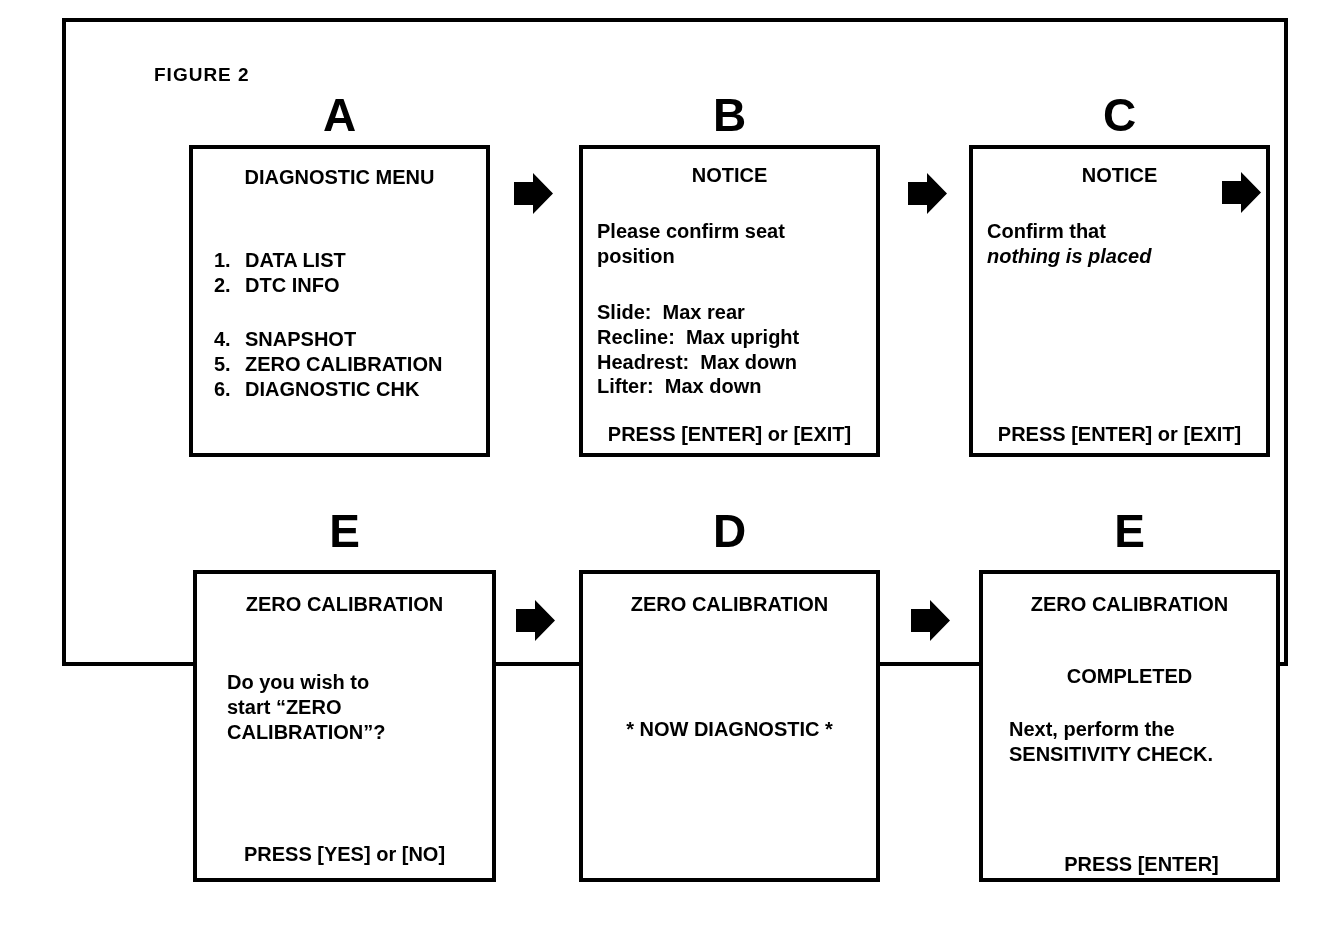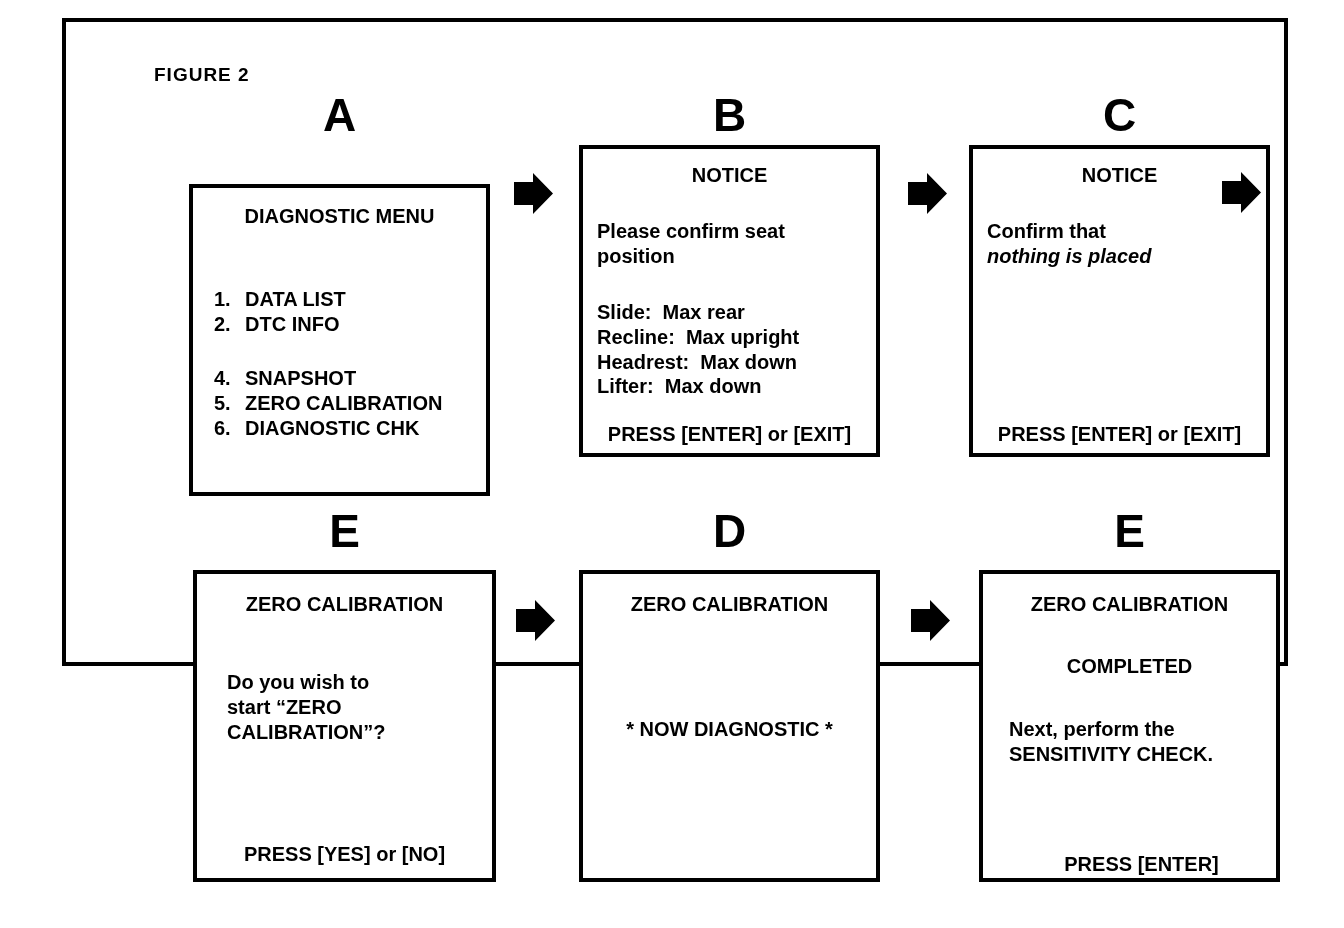--- a/index.html
+++ b/index.html
@@ -70,21 +70,21 @@
 
 <div class="canvas">
   <div class="outer-border">
 
     <div class="figure-title">FIGURE 2</div>
 
     <div class="big-label" style="left:123px; top:70px; width:301px;">A</div>
     <div class="big-label" style="left:513px; top:70px; width:301px;">B</div>
     <div class="big-label" style="left:903px; top:70px; width:301px;">C</div>
 
-    <section class="screen" style="left:123px; top:123px; width:301px; height:312px;margin-top:39px;">
+    <section class="screen" style="left:123px; top:123px; width:301px; height:312px;">
       <div class="ln ctr" style="top:16px;">DIAGNOSTIC MENU</div>
       <div class="menu-row" style="top:99px;">
         <span class="num">1.</span><span>DATA LIST</span>
       </div>
       <div class="menu-row" style="top:124px;">
         <span class="num">2.</span><span>DTC INFO</span>
       </div>
       <div class="menu-row" style="top:178px;">
         <span class="num">4.</span><span>SNAPSHOT</span>
       </div>
@@ -156,20 +156,20 @@
     </section>
 
     <div class="arrow" style="left:845px; top:577px;">
       <svg width="40" height="43" viewBox="0 0 40 43">
           <polygon points="0,10 19,10 19,1 39,21.5 19,42 19,33 0,33" fill="#000000"></polygon>
         </svg>
     </div>
 
     <section class="screen" style="left:913px; top:548px; width:301px; height:312px;">
       <div class="ln ctr" style="top:18px;">ZERO CALIBRATION</div>
-      <div class="ln ctr" style="top:80px;text-align:center;">COMPLETED</div>
+      <div class="ln ctr" style="top:90px;text-align:center;">COMPLETED</div>
       <div class="ln" style="left:26px; top:143px;">Next, perform the</div>
       <div class="ln" style="left:26px; top:168px;">SENSITIVITY CHECK.</div>
       <div class="ln ctr" style="top:278px;padding-left:24px;">PRESS [ENTER]</div>
     </section>
 
   </div>
 </div>
 
 </body></html>

